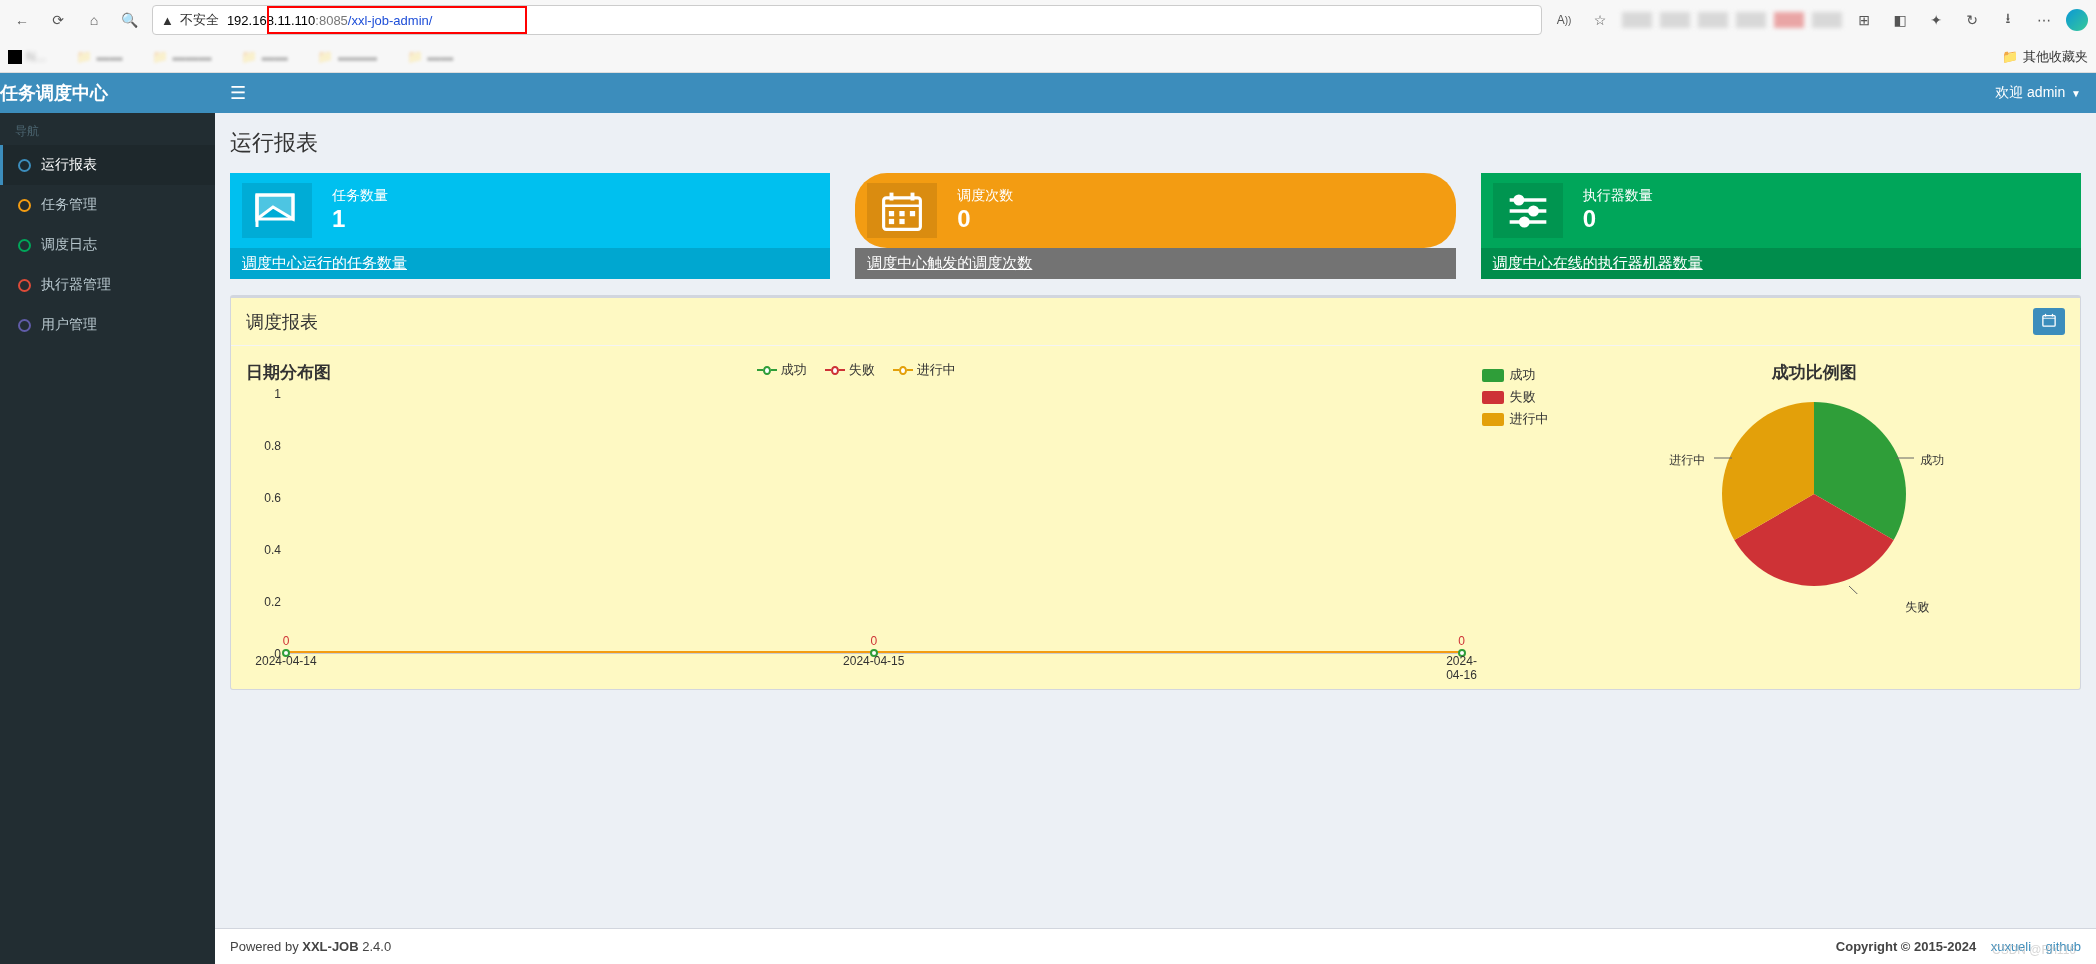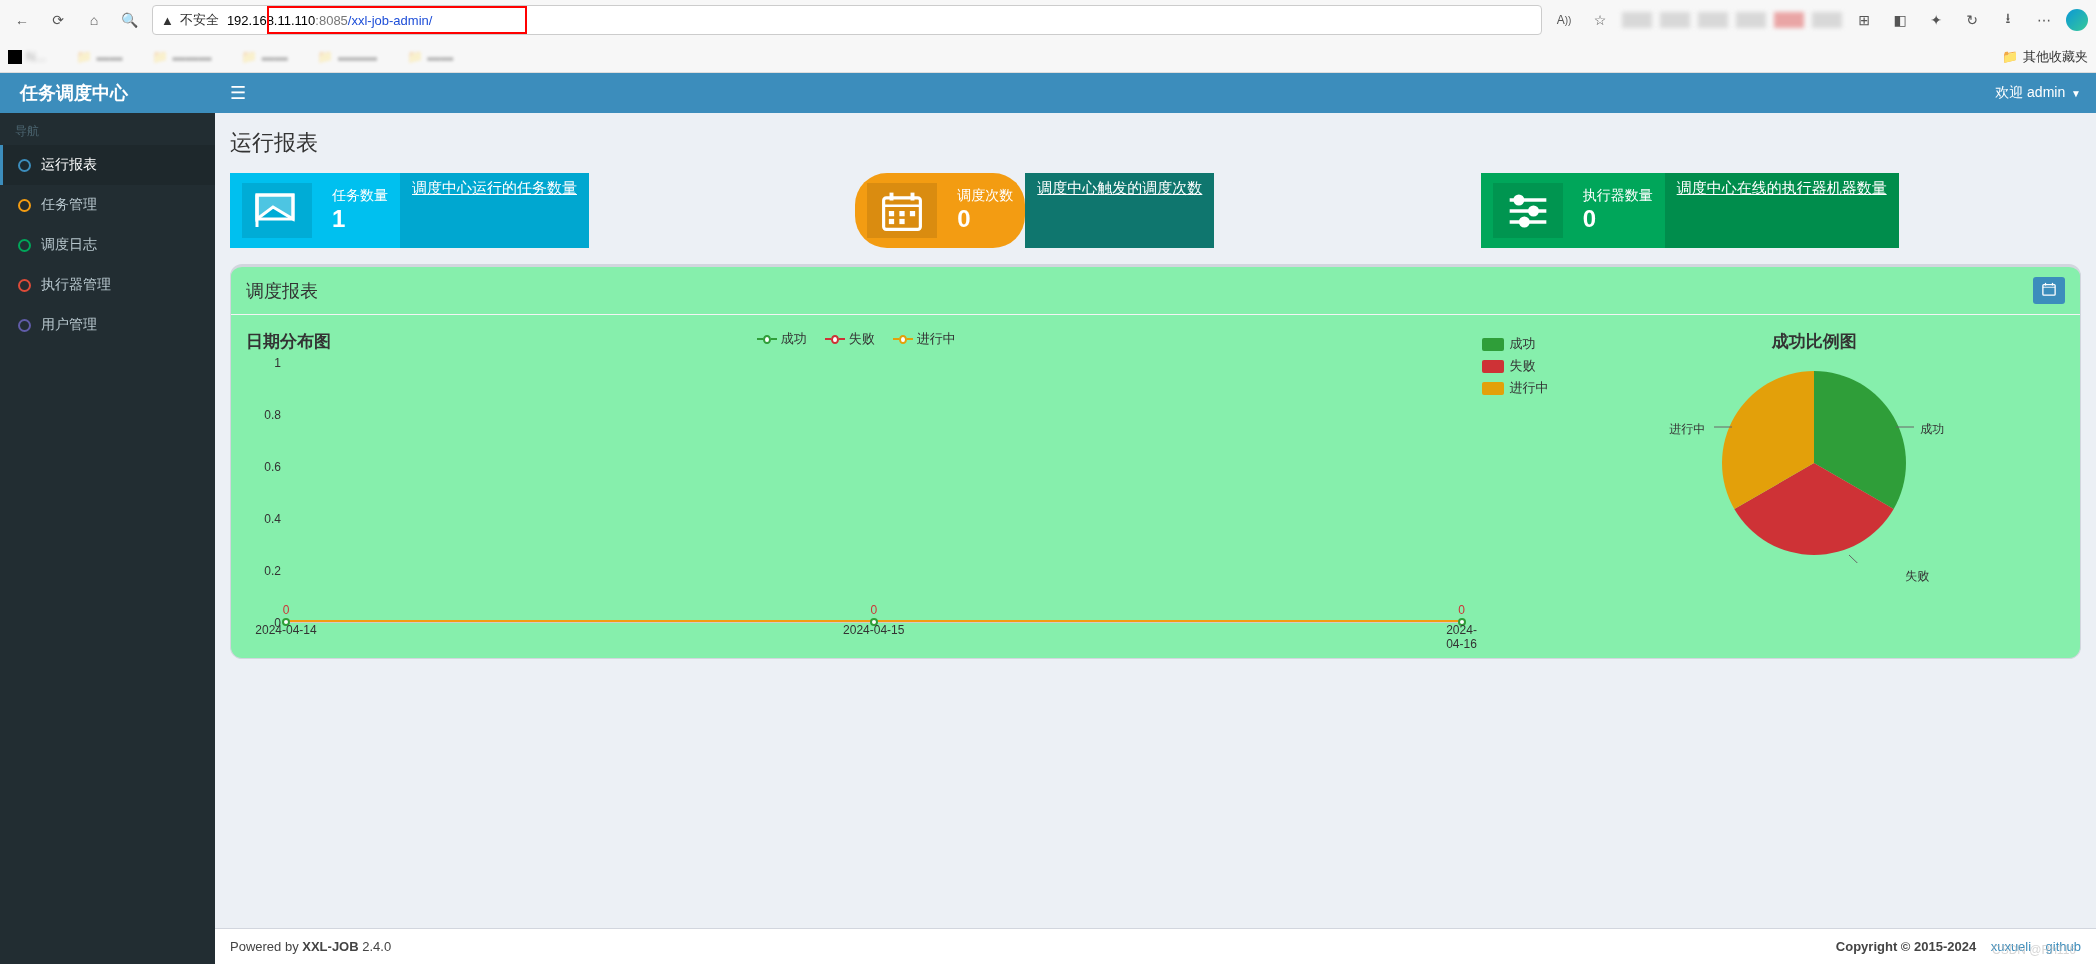--- a/index.html
+++ b/index.html
@@ -17,49 +17,49 @@
 .right-icons { display: flex; gap: 8px; align-items: center; }
 .bookmark-bar { height: 33px; display: flex; align-items: center; padding: 0 8px; gap: 12px; font-size: 13px; justify-content: space-between;}
 .bookmark-item { display: flex; align-items: center; gap: 4px; opacity: 0.3; filter: blur(1.5px); }
 .bookmark-item.clear{opacity:1; filter:none;}
 .other-fav { display:flex; align-items:center; gap:4px;}
 .folder-icon{color:#f0ad4e;}
 
 
 .app { display: flex; height: calc(964px - 73px); }
 .sidebar { width: 215px; background: #222d32; color: #b8c7ce; flex-shrink: 0; }
-.sidebar-brand { height: 40px; background: #3c8dbc; color: #fff; display: flex; align-items: center; padding-left: 20px; font-size: 18px; font-weight: bold; }
+.sidebar-brand { height: 40px; background: #3c8dbc; color: #fff; display: flex; align-items: center; font-size: 18px; font-weight: bold; }
 .nav-header { font-size: 12px; padding: 10px 15px 5px; color: #4b646f; }
 .nav-item { display: flex; align-items: center; padding: 11px 15px; gap: 10px; cursor: pointer; border-left: 3px solid transparent; }
 .nav-item.active { background: #1e282c; border-left: 3px solid #3c8dbc; color: #fff; }
 .nav-circle { width: 13px; height: 13px; border: 2px solid; border-radius: 50%; display: inline-block; }
 .c-blue{border-color:#3c8dbc} .c-yellow{border-color:#f39c12} .c-green{border-color:#00a65a} .c-red{border-color:#dd4b39} .c-purple{border-color:#605ca8} .c-white{border-color:#fff}
 
 .main { flex: 1; display: flex; flex-direction: column; overflow: hidden; }
 .topbar { height: 40px; background: #3c8dbc; color: #fff; display: flex; align-items: center; justify-content: space-between; padding: 0 15px; }
 .hamburger { cursor: pointer; font-size: 18px; }
 .welcome { font-size: 14px; cursor:pointer;}
 .caret { font-size:10px; margin-left:2px;}
 
 .content { padding: 15px; flex: 1; overflow: auto; }
 .page-title { font-size: 22px; margin-bottom: 15px; font-weight: normal; color:#333;}
 
 .cards { display: flex; gap: 25px; margin-bottom: 16px; }
-.card { flex: 1; border-radius: 2px; color: #fff; display: flex; }
+.card { flex: 1; border-radius: 2px; color: #fff; display: flex; flex-direction: column; }
 .card-top { display: flex; align-items: center; padding: 10px 12px; gap: 20px; }
 .card-icon { width: 70px; height: 55px; display: flex; align-items: center; justify-content: center; }
 .card-info { flex: 1; }
 .card-label { font-size: 14px; }
 .card-value { font-size: 24px; font-weight: bold; line-height: 1.2; }
 .card-footer { padding: 6px 12px; font-size: 15px; text-decoration: underline; }
 .card-blue .card-top { background: #00c0ef; } .card-blue .card-footer { background: #00a7d0; } .card-blue .card-icon{background:rgba(0,0,0,.1);}
-.card-yellow .card-top { background: #f39c12; border-radius: 32px; } .card-yellow .card-footer { background: #0f766e; } .card-yellow .card-icon{background:rgba(0,0,0,.1);}
+.card-yellow .card-top { background: #f39c12; border-radius: 32px; } .card-yellow .card-footer { background: #737373; } .card-yellow .card-icon{background:rgba(0,0,0,.1);}
 .card-green .card-top { background: #00a65a; } .card-green .card-footer { background: #008d4c; } .card-green .card-icon{background:rgba(0,0,0,.1);}
 
-.box { background: #86efac; border: 1px solid #d2d6de; border-top: 3px solid #d2d6de; border-radius: 12px; margin-bottom: 15px; }
+.box { background: #fef9c3; border: 1px solid #d2d6de; border-top: 3px solid #d2d6de; border-radius: 3px; margin-bottom: 15px; }
 .box-header { display: flex; justify-content: space-between; align-items: center; padding: 10px 15px; border-bottom: 1px solid #f4f4f4; }
 .box-title { font-size: 18px; }
 .btn-calendar { background: #3c8dbc; color: #fff; padding: 5px 9px; border-radius: 3px; cursor: pointer; }
 .box-body { padding: 15px; display: flex; gap: 20px; }
 
 .chart-area { flex: 2.5; position: relative; }
 .chart-title { font-weight: bold; font-size: 17px; }
 .chart-header { display: flex; align-items: flex-start; justify-content: space-between; }
 .legend { display: flex; gap: 18px; font-size: 13px; color: #333; justify-content:center; flex:1;}
 .legend-item { display: flex; align-items: center; gap: 4px; }

